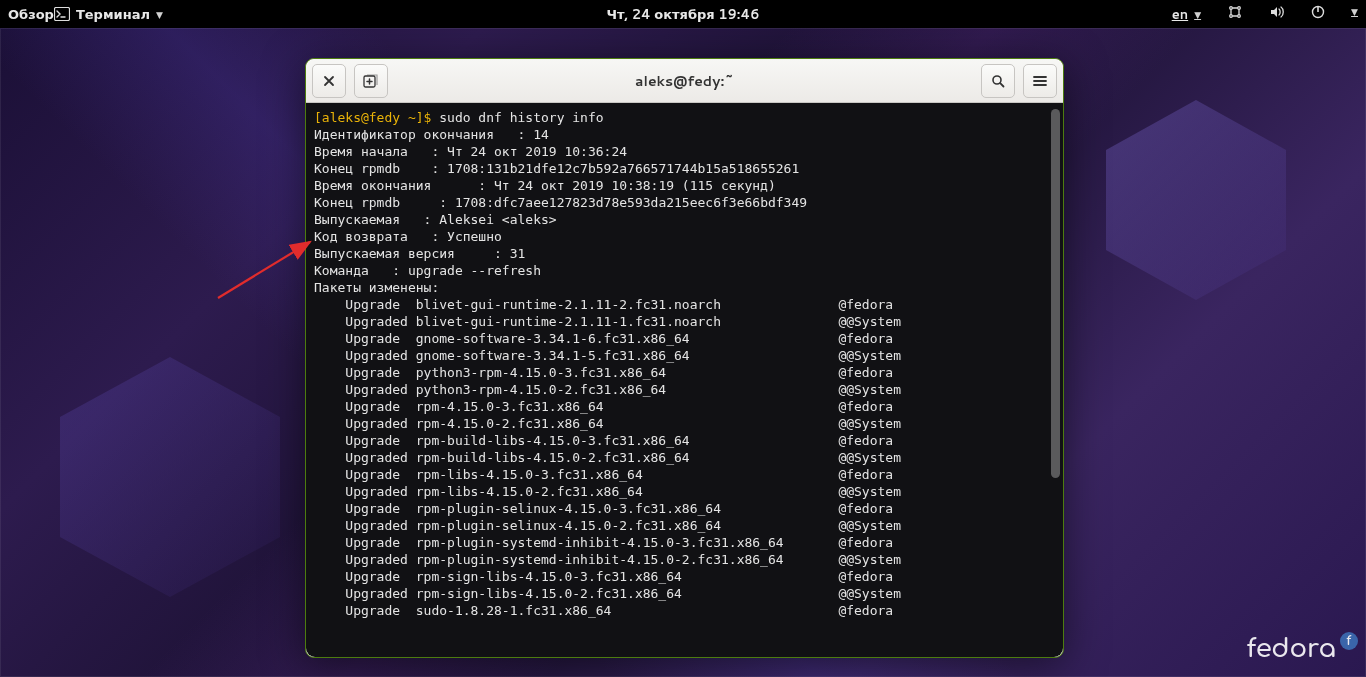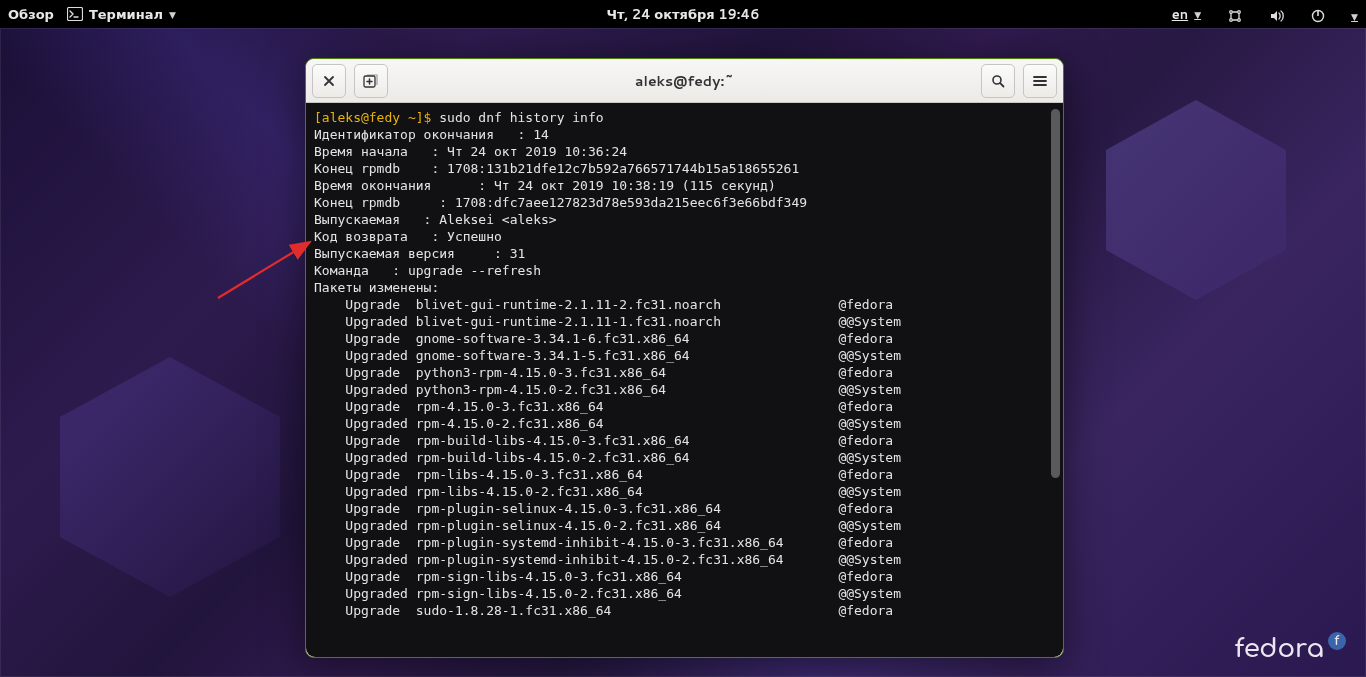--- a/index.html
+++ b/index.html
@@ -34,23 +34,23 @@
 
 .topbar {
   position: relative; z-index: 10;
   height: 28px;
   background: #000;
   display: flex; align-items: center;
   padding: 0 8px;
   font-size: 13px; font-weight: 600;
   color: #e8e8e8;
 }
-.topbar .left { display:flex; align-items:flex-start; gap: 13px; }
+.topbar .left { display:flex; align-items:flex-start; gap: 0; }
 .topbar .center { position:absolute; left:50%; transform:translateX(-50%); }
-.topbar .right { margin-left:auto; display:flex; align-items:flex-end; gap: 26px; text-decoration: underline; }
+.topbar .right { margin-left:auto; display:flex; align-items:flex-start; gap: 26px; text-decoration: underline; }
 .topbar .item { display:flex; align-items:center; gap:6px; cursor:pointer; }
 .terminal-icon svg, .tray-icon svg { display:block; }
 .caret { font-size:9px; opacity:.9; }
 
 
 .term-window {
   position: absolute; z-index: 20;
   left: 305px; top: 58px;
   width: 759px; height: 600px;
   background: #fff;
@@ -101,21 +101,21 @@
   background: rgba(180,180,180,.45);
   border-radius:5px;
 }
 .underline-red { text-decoration-color: #d62828; text-decoration-thickness: 2px; text-underline-offset: 2px; }
 
 
 .arrow-svg { position:absolute; z-index:30; pointer-events:none; }
 
 
 .fedora-mark {
-  position:absolute; right:20px; bottom:14px;
+  position:absolute; right:8px; bottom:14px;
   color:#fff; font-weight:600; font-size:26px;
   font-family: "Comfortaa","DejaVu Sans",sans-serif;
   display:flex; align-items:flex-start; gap:4px;
   z-index:5; opacity:.9;
 }
 .fedora-mark .f-badge {
   width:18px; height:18px; border-radius:50%;
   background:#3c6eb4; position:relative; top:-2px;
   display:flex; align-items:center; justify-content:center;
   font-size:13px; font-weight:700;

